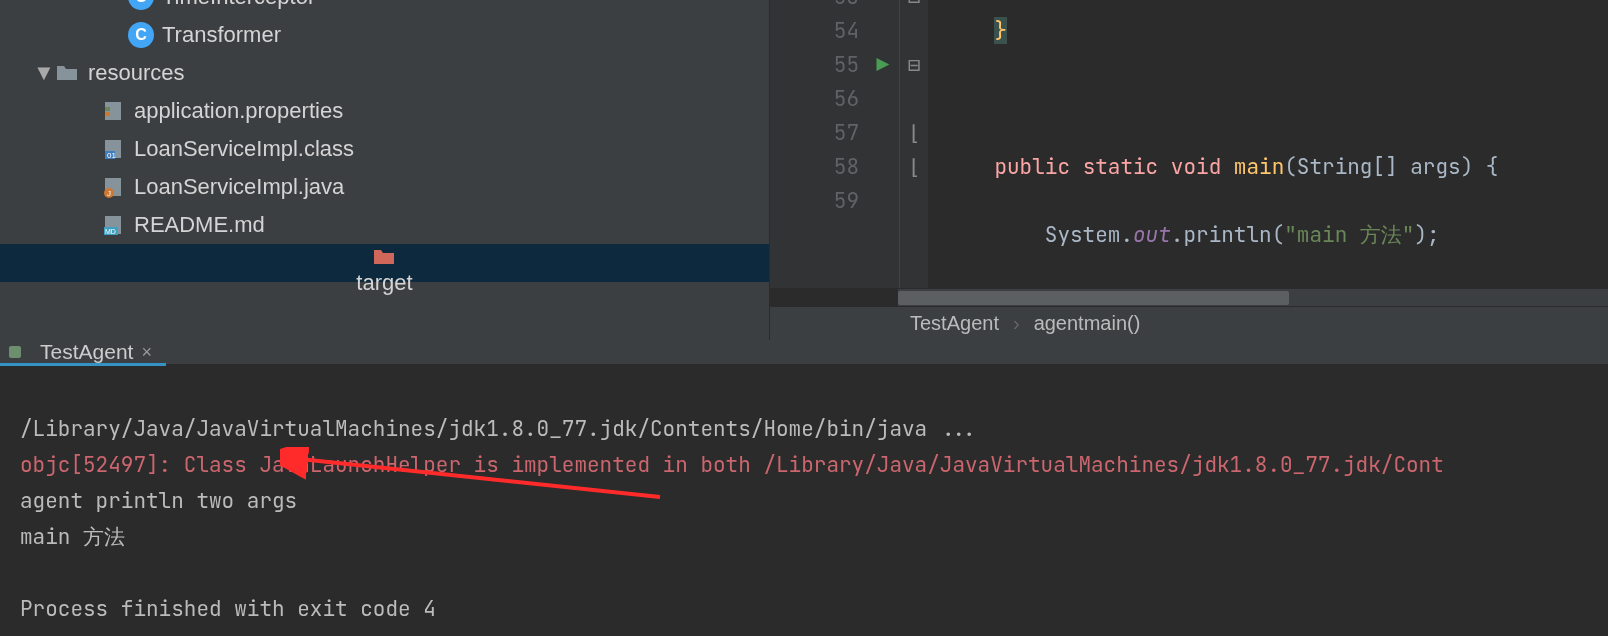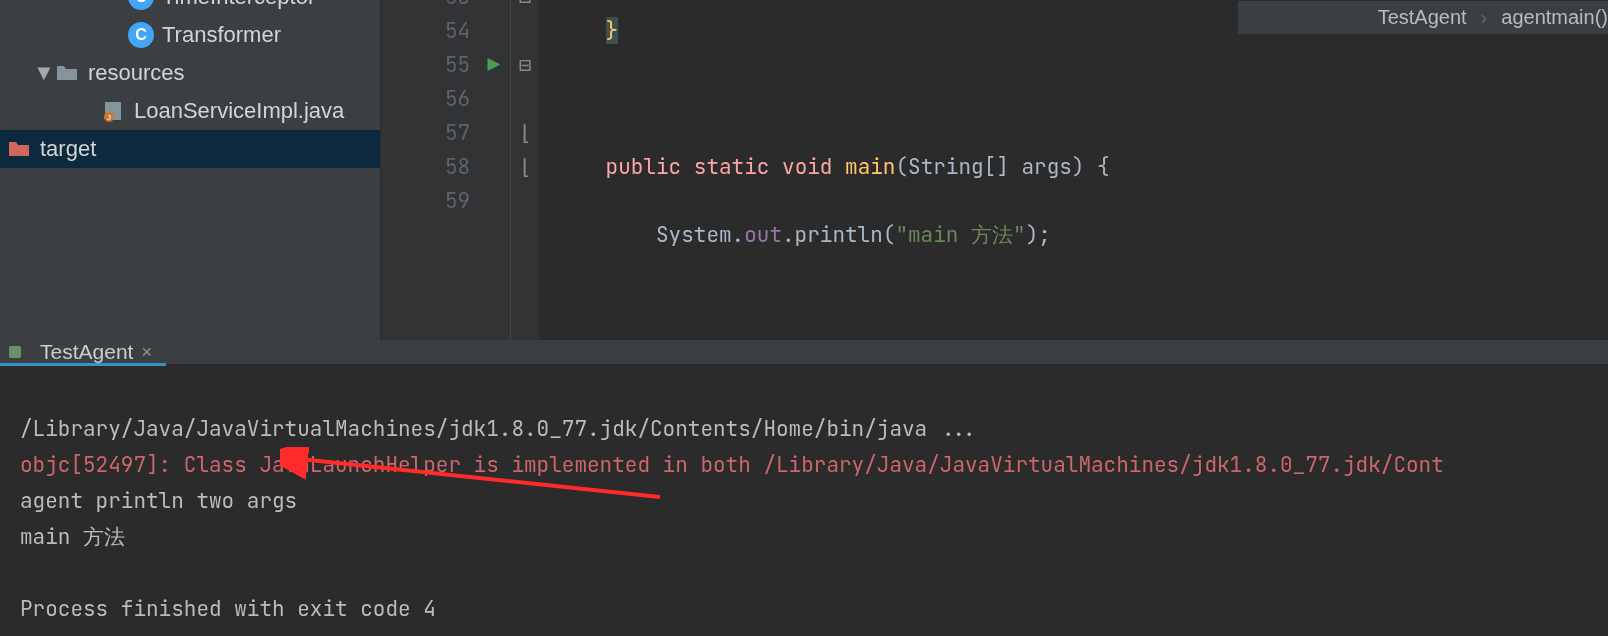--- a/index.html
+++ b/index.html
@@ -25,21 +25,21 @@
   .tree-item {
     display: flex;
     align-items: center;
     height: 38px;
     padding-left: 0;
     white-space: nowrap;
     font-size: 22px;
     color: #d4d4d4;
     cursor: pointer;
   }
-  .tree-item.selected { background: #0d293e; }
+  .tree-item.selected { background: #0d293e; flex-direction: column; }
   .tree-indent { display: inline-block; }
   .tree-arrow {
     width: 20px;
     display: inline-flex;
     justify-content: center;
     color: #a9a9a9;
   }
   .tree-icon {
     width: 26px;
     height: 26px;
@@ -54,21 +54,21 @@
     border-radius: 50%;
     color: #fff;
     font-weight: bold;
     font-size: 16px;
   }
   .editor {
     flex: 1;
     background: #2b2b2b;
     position: relative;
     display: flex;
-    flex-direction: row;
+    flex-direction: column;
   }
   .editor-body {
     flex: 1;
     display: flex;
     font-family: "JetBrains Mono", Menlo, Consolas, monospace;
     font-size: 21px;
     line-height: 34px;
     overflow: hidden;
   }
   .gutter {
@@ -95,21 +95,21 @@
   }
   .code {
     flex: 1;
     padding-left: 16px;
     color: #a9b7c6;
     white-space: pre;
   }
   .kw { color: #fca5a5; }
   .mtd { color: #ffc66d; text-align: center; }
   .str { color: #6a8759; }
-  .field { color: #9876aa; }
+  .field { color: #9876aa; font-style: italic; }
   .close-brace-y { background: #3b514d; color: #ffc66d; }
   .editor-scrollbar {
     height: 18px;
     background: #3c3f41;
     border-top: 1px solid #2b2b2b;
     position: relative;
     margin-left: 128px;
   }
   .editor-scrollbar .thumb {
     position: absolute;
@@ -197,25 +197,58 @@
             <path fill="#87939a" d="M1 2h7l2 3h11v11H1z"></path>
           </svg>
       </span>
       <span>resources</span>
     </div>
     <div class="tree-item">
       <span class="tree-indent" style="width:100px;"></span>
       <span class="tree-icon">
         <svg width="22" height="22" viewBox="0 0 22 22">
             <rect x="3" y="2" width="16" height="18" fill="#87939a"></rect>
+            <rect x="3" y="12" width="5" height="4" fill="#cc7832"></rect>
+            <rect x="3" y="7" width="5" height="4" fill="#6a8759"></rect>
+          </svg>
+      </span>
+      <span>application.properties</span>
+    </div>
+    <div class="tree-item">
+      <span class="tree-indent" style="width:100px;"></span>
+      <span class="tree-icon">
+        <svg width="22" height="22" viewBox="0 0 22 22">
+            <rect x="3" y="2" width="16" height="18" fill="#87939a"></rect>
+            <rect x="3" y="13" width="10" height="8" fill="#3f7ebf"></rect>
+            <text x="5" y="20" font-size="8" fill="#fff">01</text>
+          </svg>
+      </span>
+      <span>LoanServiceImpl.class</span>
+    </div>
+    <div class="tree-item">
+      <span class="tree-indent" style="width:100px;"></span>
+      <span class="tree-icon">
+        <svg width="22" height="22" viewBox="0 0 22 22">
+            <rect x="3" y="2" width="16" height="18" fill="#87939a"></rect>
             <circle cx="7" cy="17" r="5" fill="#cc7832"></circle>
             <text x="5" y="20" font-size="8" fill="#fff">J</text>
           </svg>
       </span>
       <span>LoanServiceImpl.java</span>
+    </div>
+    <div class="tree-item">
+      <span class="tree-indent" style="width:100px;"></span>
+      <span class="tree-icon">
+        <svg width="22" height="22" viewBox="0 0 22 22">
+            <rect x="3" y="2" width="16" height="18" fill="#87939a"></rect>
+            <rect x="2" y="13" width="14" height="8" fill="#3f9fbf"></rect>
+            <text x="3" y="20" font-size="7" fill="#fff">MD</text>
+          </svg>
+      </span>
+      <span>README.md</span>
     </div>
     <div class="tree-item selected">
       <span class="tree-indent" style="width:0px;"></span>
       <span class="tree-icon" style="margin-left:6px;">
         <svg width="22" height="18" viewBox="0 0 22 18">
             <path fill="#d1675a" d="M1 2h7l2 3h11v11H1z"></path>
           </svg>
       </span>
       <span>target</span>
     </div>

